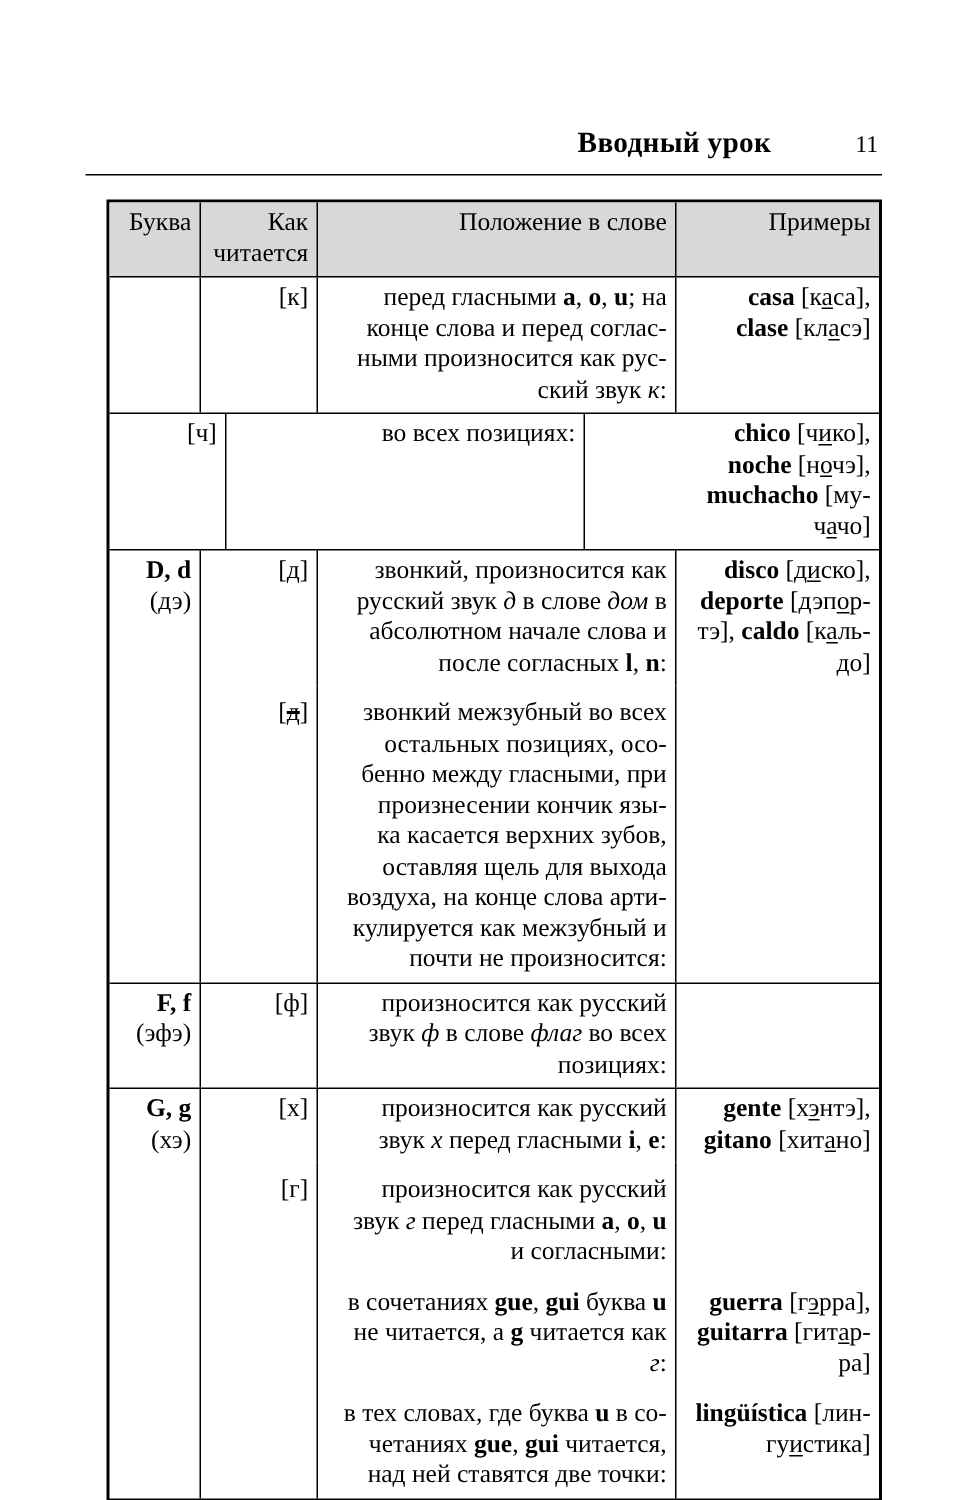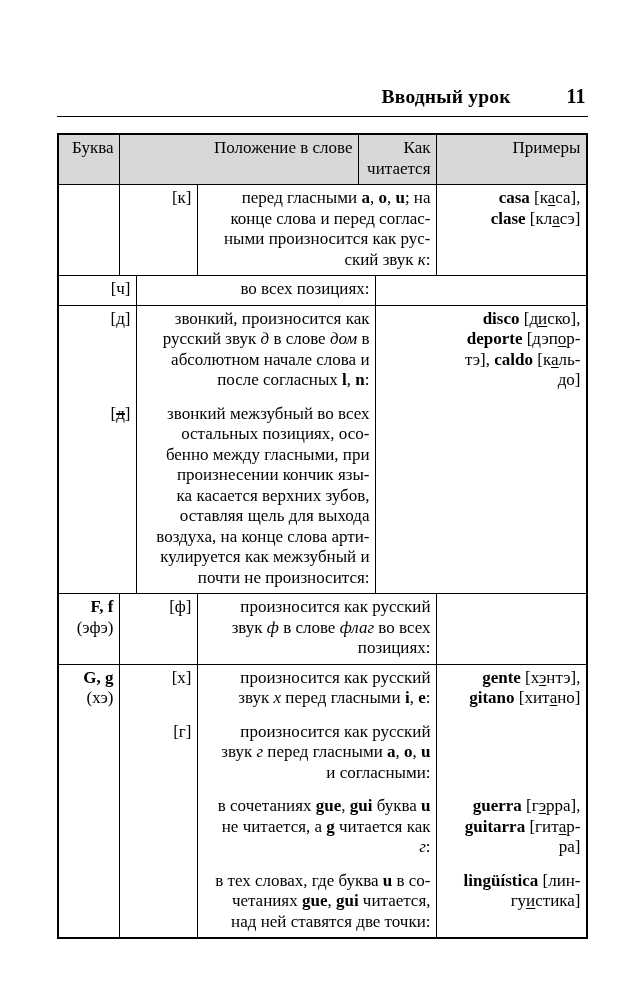--- a/index.html
+++ b/index.html
@@ -19,25 +19,26 @@
   }
   .page{width:531px;margin:0 auto;padding-top:86px;text-align:right;}
   .page-header{
     display:flex;
     justify-content:flex-end;
     align-items:baseline;
     gap:56px;
     padding-right:2px;
   }
   .page-title{font-weight:bold;font-size:19.5px;letter-spacing:.2px;}
-  .page-number{font-size:20px;font-weight:bold;}
+  .page-number{font-size:16px;}
   .header-rule{height:1.5px;background:var(--border);margin-top:8px;}
   .table{
     margin-top:16px;
     border:2px solid var(--border);
+    margin-left:14px;
   }
   .header-row{
     display:flex;
     background:var(--header-bg);
     border-bottom:1px solid var(--border);
   }
   .row{display:flex;border-bottom:1px solid var(--border);}
   .row:last-child{border-bottom:none;}
   .cell{padding:3px 5px 5px 6px;}
   .col-letter{width:61px;flex:none;border-right:1px solid var(--border);}
@@ -60,22 +61,22 @@
 <div class="page">
   <div class="page-header">
     <div class="page-title">Вводный урок</div>
     <div class="page-number">11</div>
   </div>
   <div class="header-rule"></div>
 
   <div class="table">
     <div class="header-row">
         <div class="cell col-letter">Буква</div>
+        <div class="cell col-reading">Как читается</div>
         <div class="cell col-position">Положение в слове</div>
-        <div class="cell col-reading">Как читается</div>
         <div class="cell col-examples">Примеры</div>
       </div>
     <div>
         <div class="row">
           <div class="cell col-letter rich"></div>
           <div class="row-blocks">
             <div class="block">
               <div class="cell col-reading rich"><span>[к]</span></div>
               <div class="cell col-position rich"><span>перед гласными </span><span class="b">a</span><span>, </span><span class="b">o</span><span>, </span><span class="b">u</span><span>; на
 конце слова и перед соглас-
@@ -84,24 +85,30 @@
               <div class="cell col-examples rich"><span class="b">casa</span><span> [к</span><span class="u">а</span><span>са],
 </span><span class="b">clase</span><span> [кл</span><span class="u">а</span><span>сэ]</span></div>
             </div>
           </div>
         </div>
         <div class="row">
           <div class="row-blocks">
             <div class="block">
               <div class="cell col-reading rich"><span>[ч]</span></div>
               <div class="cell col-position rich"><span>во всех позициях:</span></div>
+              <div class="cell col-examples rich"><span class="b">chico</span><span> [ч</span><span class="u">и</span><span>ко],
+</span><span class="b">noche</span><span> [н</span><span class="u">о</span><span>чэ],
+</span><span class="b">muchacho</span><span> [му-
+ч</span><span class="u">а</span><span>чо]</span></div>
             </div>
           </div>
         </div>
         <div class="row">
+          <div class="cell col-letter rich"><span class="b">D, d</span><span>
+(дэ)</span></div>
           <div class="row-blocks">
             <div class="block">
               <div class="cell col-reading rich"><span>[д]</span></div>
               <div class="cell col-position rich"><span>звонкий, произносится как
 русский звук </span><span class="i">д</span><span> в слове </span><span class="i">дом</span><span> в
 абсолютном начале слова и
 после согласных </span><span class="b">l</span><span>, </span><span class="b">n</span><span>:</span></div>
               <div class="cell col-examples rich"><span class="b">disco</span><span> [д</span><span class="u">и</span><span>ско],
 </span><span class="b">deporte</span><span> [дэп</span><span class="u">о</span><span>р-
 тэ], </span><span class="b">caldo</span><span> [к</span><span class="u">а</span><span>ль-

